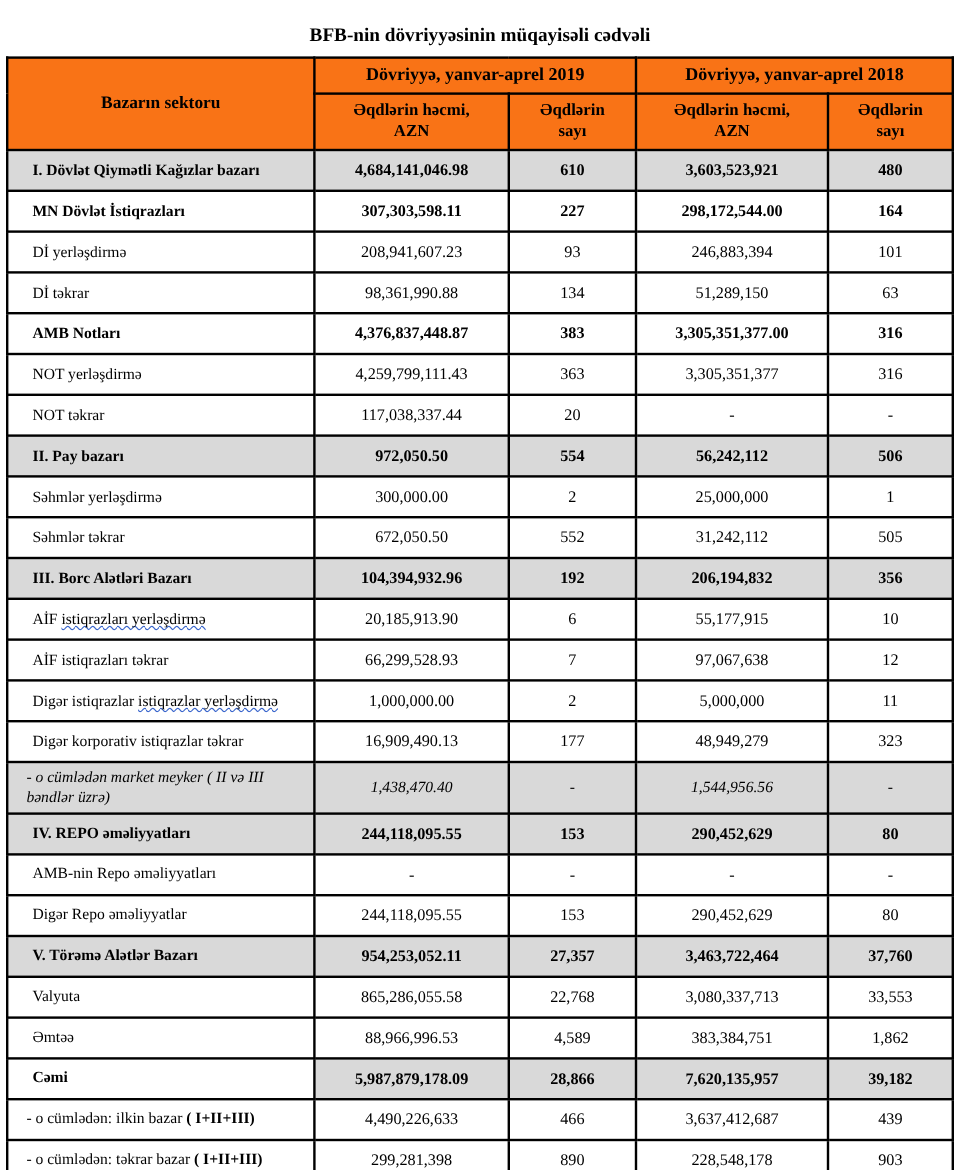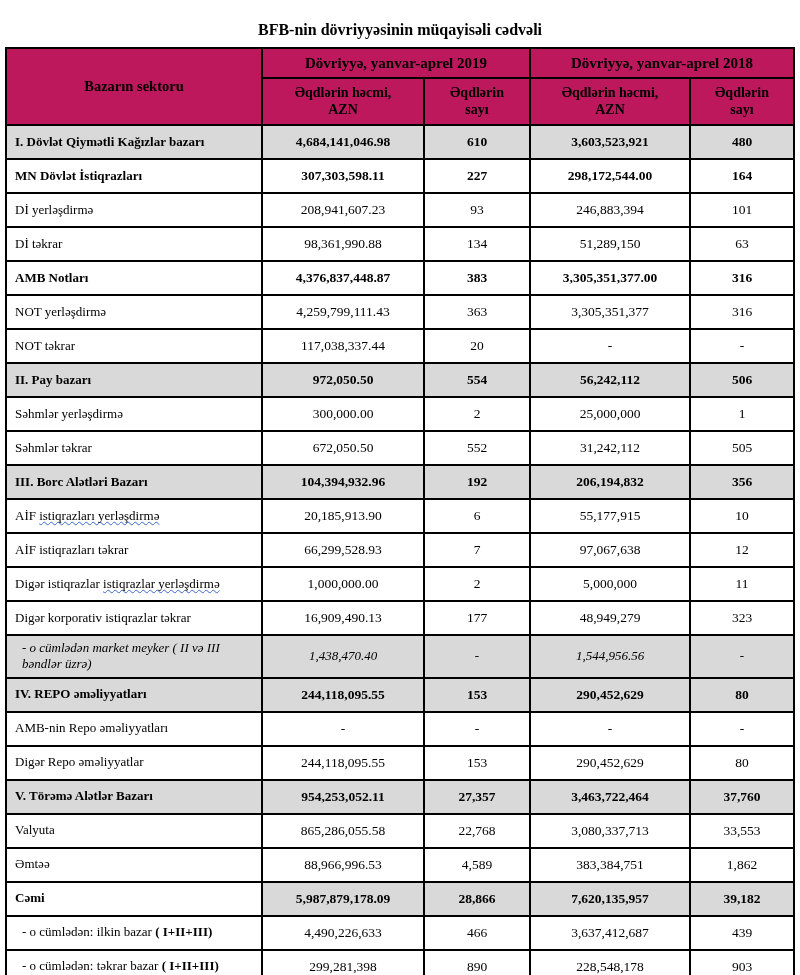--- a/index.html
+++ b/index.html
@@ -25,34 +25,34 @@
     margin: 8px auto 0 auto;
     border: 2px solid #000;
   }
   .cmp-table th, .cmp-table td {
     border: 2px solid #000;
     vertical-align: middle;
   }
 
   
   .cmp-table thead th {
-    background: #be185d;
+    background: #f97316;
     font-weight: bold;
     text-align: center;
     margin-top: 41px;
   }
   th.sector-header { font-size: 14.5px; }
   th.group-header  { font-size: 15px; height: 30px; }
   th.sub-header    { font-size: 14px; height: 47px; white-space: pre-line; line-height: 1.2; }
 
   
   td.label-cell {
     text-align: left;
     font-size: 13px;
-    padding: 4px 4px 4px 8px;
+    padding: 4px 4px 4px 20px;
     height: 34px;
     line-height: 1.25;
   }
   td.value-cell {
     text-align: center;
     font-size: 13.5px;
     padding: 2px;
   }
 
   tr.row-section td { background: #D9D9D9; font-weight: bold; }

